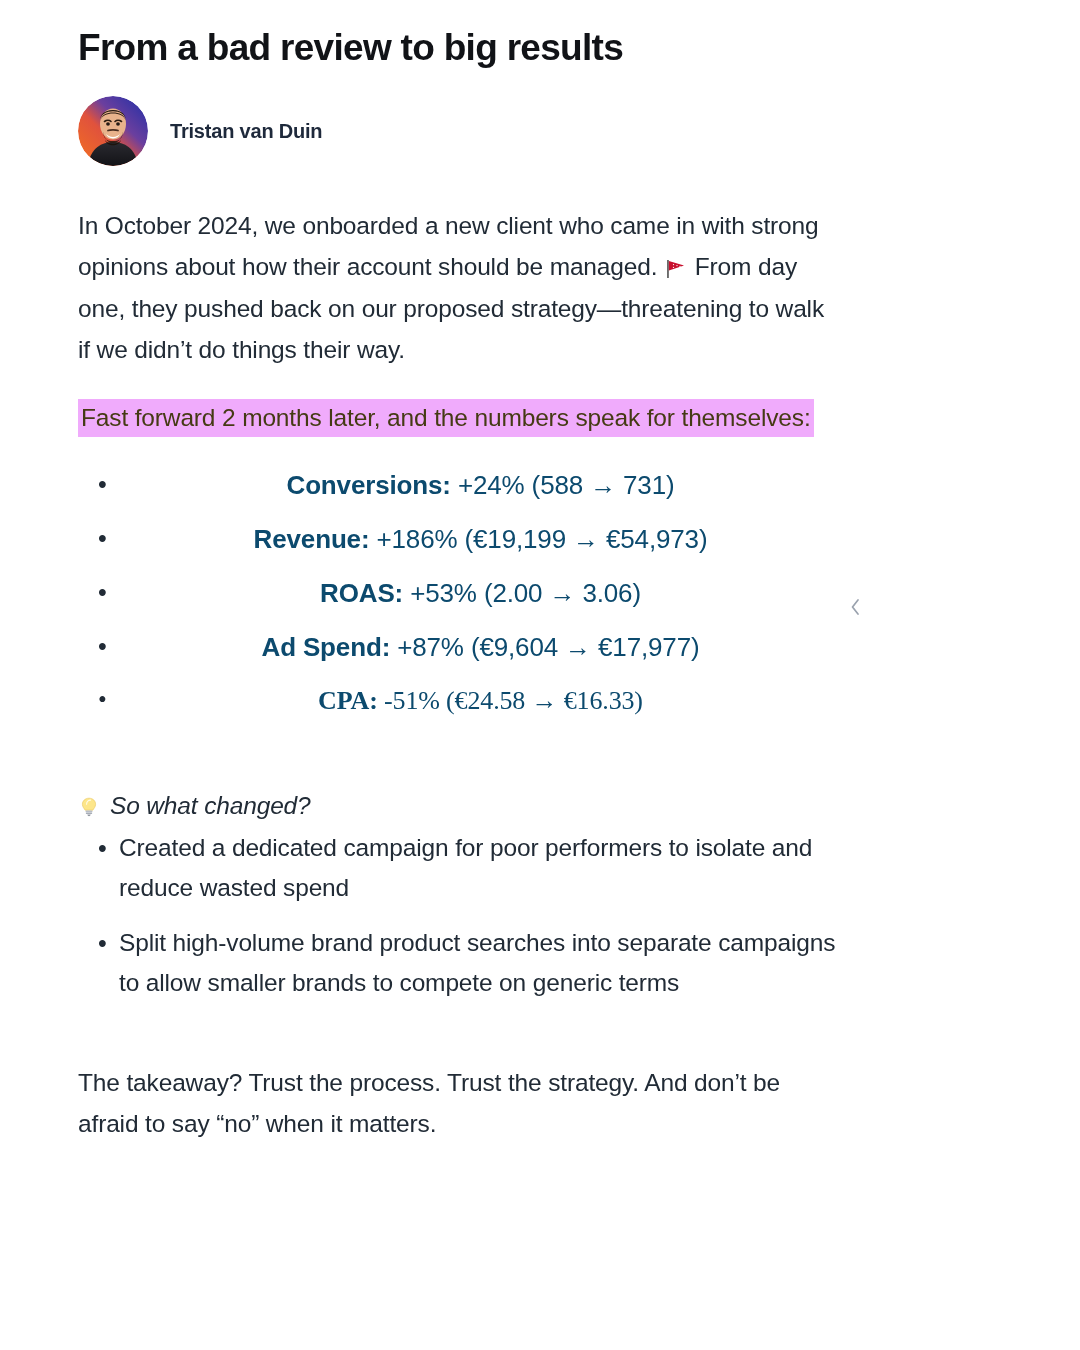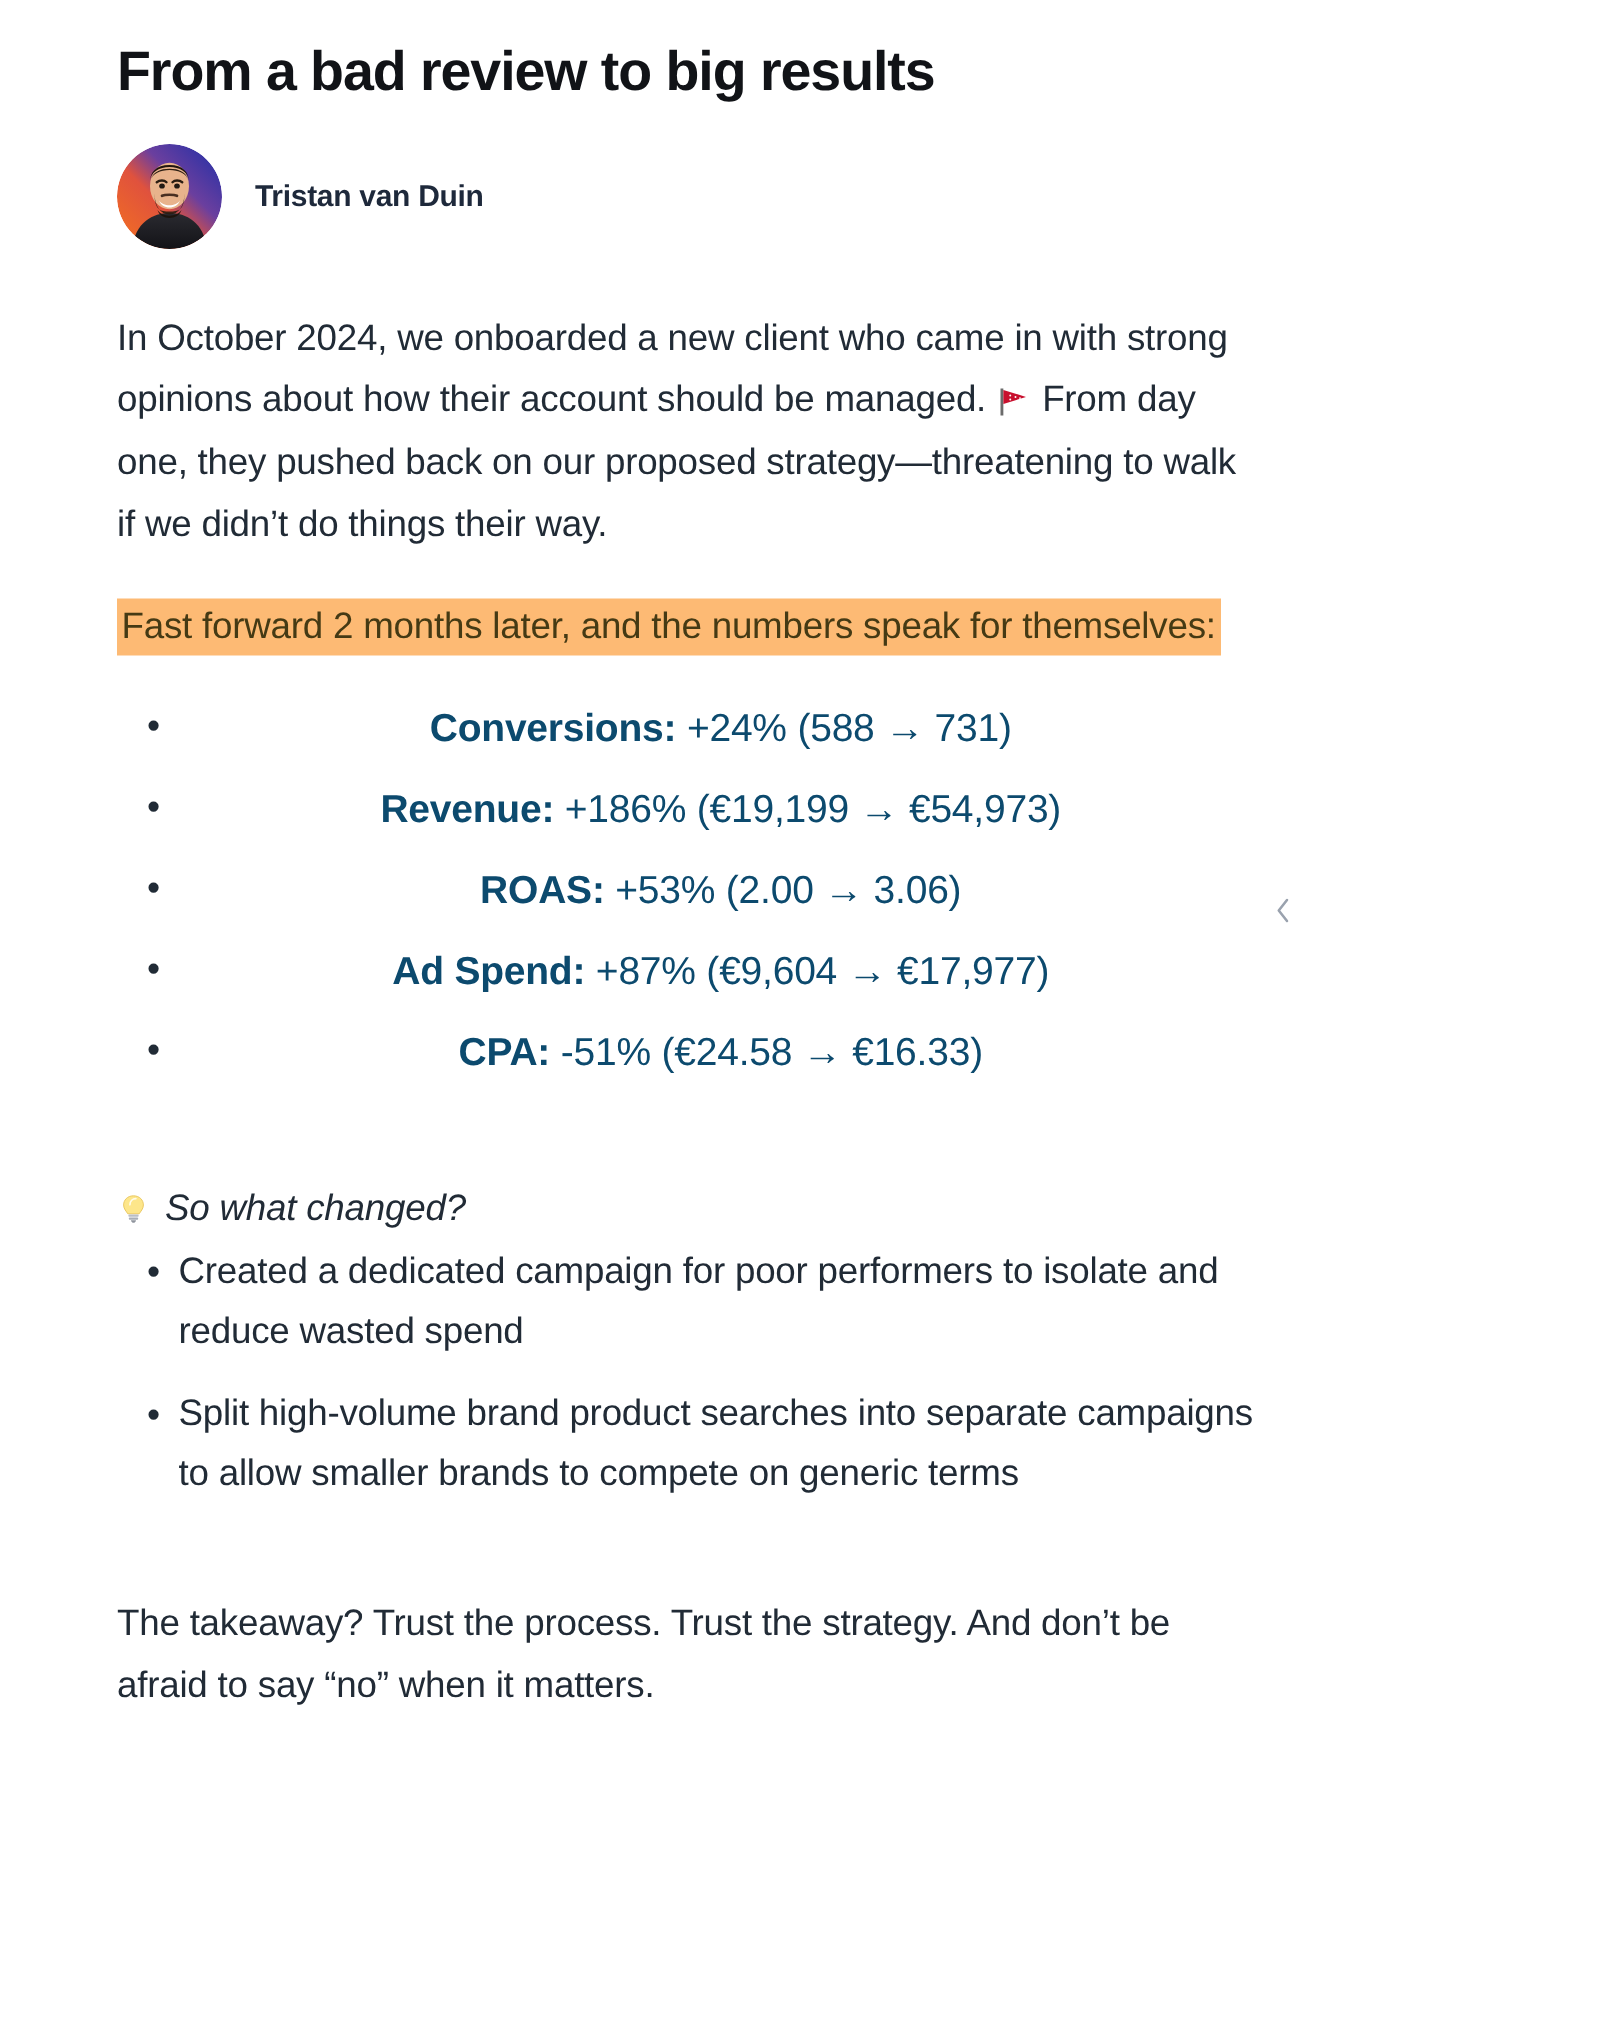--- a/index.html
+++ b/index.html
@@ -72,21 +72,21 @@
   .flag-emoji { display: inline-block; vertical-align: -2px; }
   .flag-emoji svg { display: block; }
 
   
   .highlight-wrap {
     margin-top: 28px;
     margin-bottom: 30px;
   }
   .highlight {
     display: inline;
-    background: #fdba74;
+    background: #f0abfc;
     color: #453a14;
     font-size: 24.5px;
     line-height: 40px;
     letter-spacing: -0.15px;
     padding: 5px 3px 6px 3px;
     box-decoration-break: clone;
     -webkit-box-decoration-break: clone;
   }
 
   
@@ -112,21 +112,21 @@
   ul.metrics li {
     position: relative;
     padding-left: 41px;
     font-size: 26px;
     line-height: 34px;
     color: #0c4a6e;
     letter-spacing: -0.15px;
     margin-bottom: 20px;
     text-align: center;
   }
-  ul.metrics li:last-child { margin-bottom: 0; }
+  ul.metrics li:last-child { margin-bottom: 0; font-family: Liberation Serif, serif; }
 
   ul.metrics li::before,
   ul.changes li::before {
     content: "•";
     position: absolute;
     left: 20px;
     top: -1px;
     font-size: 25px;
     line-height: 34px;
     color: #212b36;

